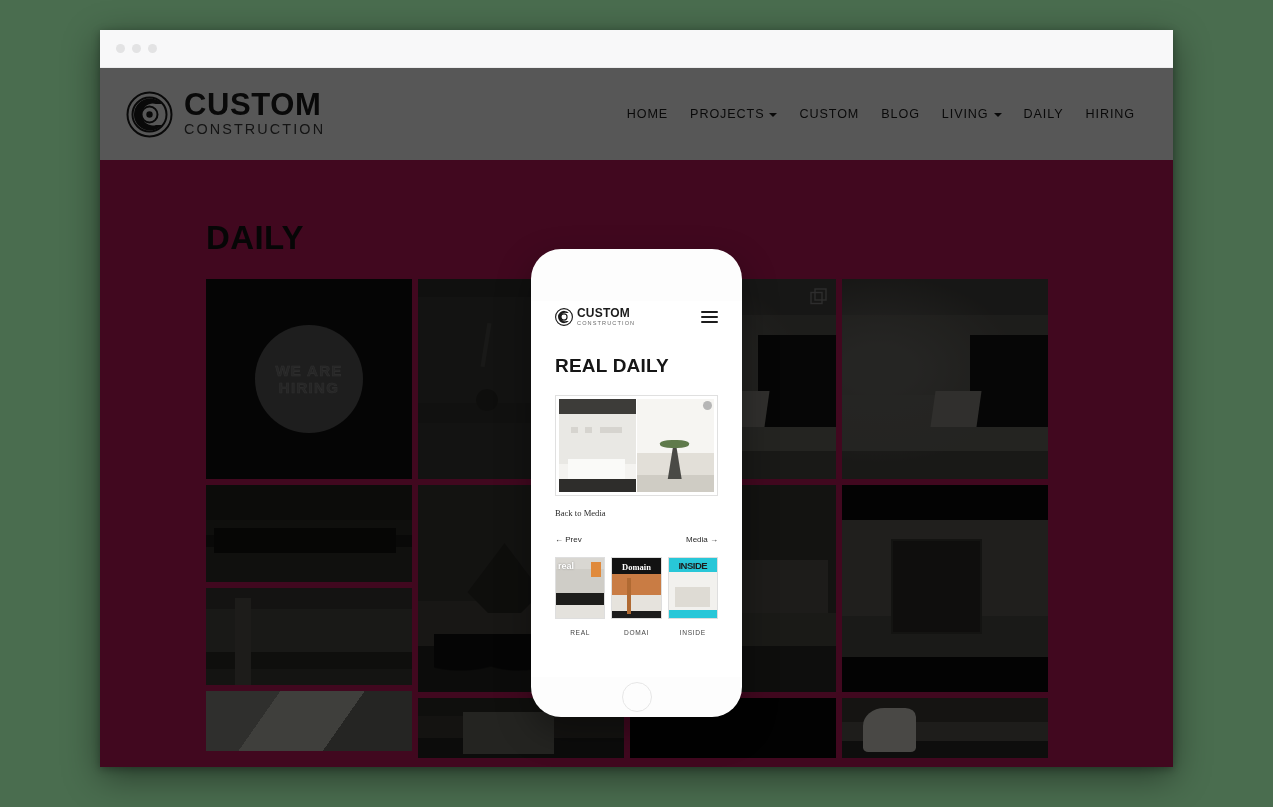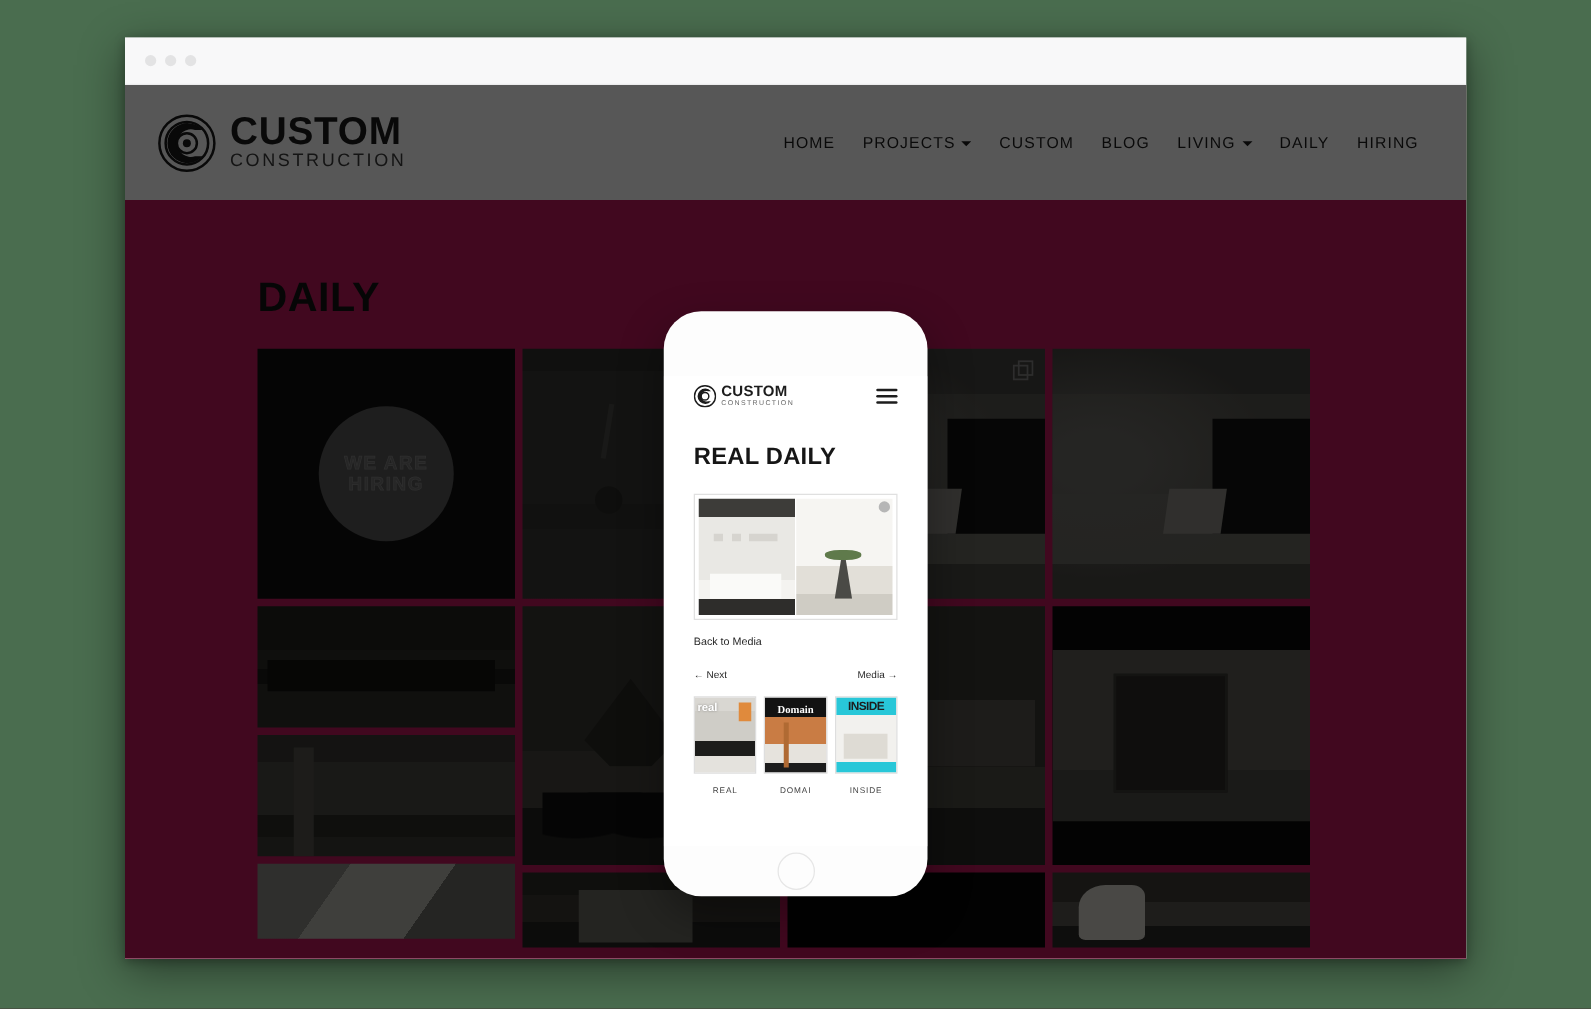--- a/index.html
+++ b/index.html
@@ -330,21 +330,21 @@
     width:38%; height:9%; background:#5f7a4b; border-radius:40%;
   }
   .feature-dot {
     position: absolute; right: 5px; top: 5px;
     width: 9px; height: 9px; border-radius: 50%;
     background: #b6b6b6;
   }
 
   .p-backlink {
     margin-top: 12px;
-    font-size: 8.6px; color: #2a2a2a; cursor: pointer;
+    font-size: 8.6px; color: #2a2a2a; cursor: pointer; font-family: Liberation Serif, serif;
   }
   .p-pager {
     margin-top: 17px;
     display: flex; justify-content: space-between;
     font-size: 8px; color: #2a2a2a;
   }
   .p-pager span { cursor: pointer; }
 
   .p-thumbs {
     margin-top: 13px;
@@ -535,21 +535,21 @@
 
         <div class="p-feature">
           <div class="spread-left"></div>
           <div class="spread-right"></div>
           <span class="feature-dot"></span>
         </div>
 
         <div class="p-backlink">Back to Media</div>
 
         <div class="p-pager">
-          <span>← Next</span>
+          <span>← Prev</span>
           <span>Media →</span>
         </div>
 
         <div class="p-thumbs">
           <div class="thumb-cell">
             <div class="thumb-img cov-real"></div>
             <div class="thumb-caption">REAL</div>
           </div>
           <div class="thumb-cell">
             <div class="thumb-img cov-domain"></div>

